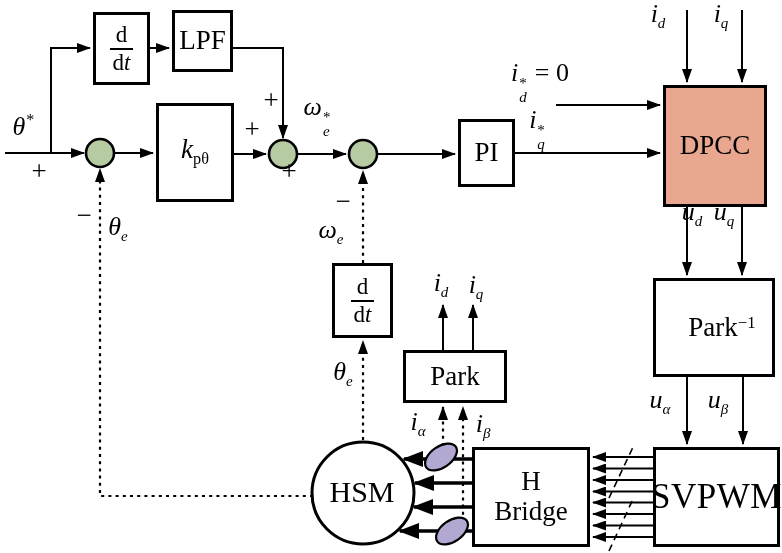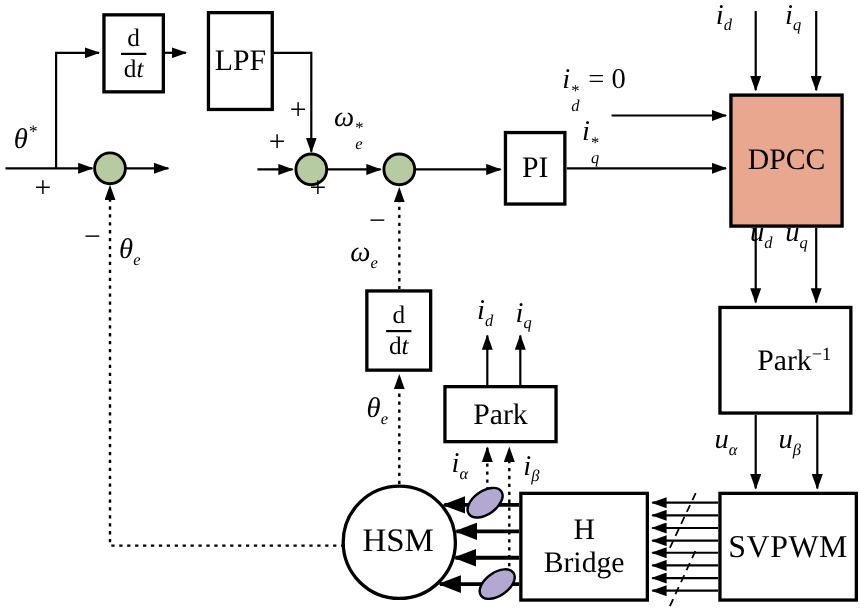--- a/index.html
+++ b/index.html
@@ -11,21 +11,21 @@
   .wire-dash{stroke:#000;stroke-width:2.2;fill:none;stroke-dasharray:3 4.2;}
   .slash{stroke:#000;stroke-width:1.6;fill:none;stroke-dasharray:7 5;}
   .sumc{fill:#b7cba3;stroke:#000;stroke-width:2.6;}
   .hsmc{fill:#fff;stroke:#000;stroke-width:3;}
   .sensor{fill:#b3a8d1;stroke:#000;stroke-width:2.2;}
   .block{position:absolute;z-index:1;background:#fff;border:3px solid #000;
          display:flex;flex-direction:column;align-items:center;justify-content:center;
          box-sizing:border-box;text-align:center;}
   .block.fill-dpcc{background:#e9a78f;}
   .bt{font-size:27px;line-height:1.1;}
-  .bt-big{font-size:29px;letter-spacing:0.5px;}
+  .bt-big{font-size:35px;letter-spacing:0.5px;}
   .frac{display:flex;flex-direction:column;align-items:center;font-size:23px;line-height:1.12;}
   .fnum{border-bottom:2px solid #000;padding:0 6px;}
   .fden i{font-style:italic;}
   .ksub,.lsub{font-size:0.6em;font-style:normal;}
   .psup{font-size:0.62em;vertical-align:0.5em;}
   .lbl{position:absolute;z-index:2;font-size:26px;font-style:italic;white-space:nowrap;
        transform:translate(-50%,-50%);line-height:1;}
   .lbl .stack{display:inline-flex;flex-direction:column;align-items:flex-start;
        font-size:15px;line-height:0.95;vertical-align:-7px;margin-left:1px;font-style:normal;}
   .lbl .st-sub{font-style:italic;}
@@ -110,24 +110,27 @@
     <ellipse class="sensor" rx="18" ry="10.5" transform="translate(452,531) rotate(-35)"></ellipse>
   </svg>
 
   <div class="block" style="left:93px;top:12px;width:57px;height:73px;">
     <div class="frac">
       <span class="fnum">d</span>
       <span class="fden"><span>d</span><i>t</i></span>
     </div>
   </div>
 
-  <div class="block" style="left:188px;top:10px;width:61px;height:91px;">
+  <div class="block" style="left:172px;top:10px;width:61px;height:62px;">
     <span class="bt">LPF</span>
   </div>
 
+  <div class="block" style="left:156px;top:103px;width:78px;height:99px;">
+    <span class="bt"><i>k</i><sub class="ksub">pθ</sub></span>
+  </div>
 
   <div class="block" style="left:458px;top:119px;width:57px;height:68px;">
     <span class="bt">PI</span>
   </div>
 
   <div class="block fill-dpcc" style="left:663px;top:85px;width:104px;height:122px;">
     <span class="bt">DPCC</span>
   </div>
 
   <div class="block" style="left:653px;top:278px;width:122px;height:99px;padding-left:16px;">

